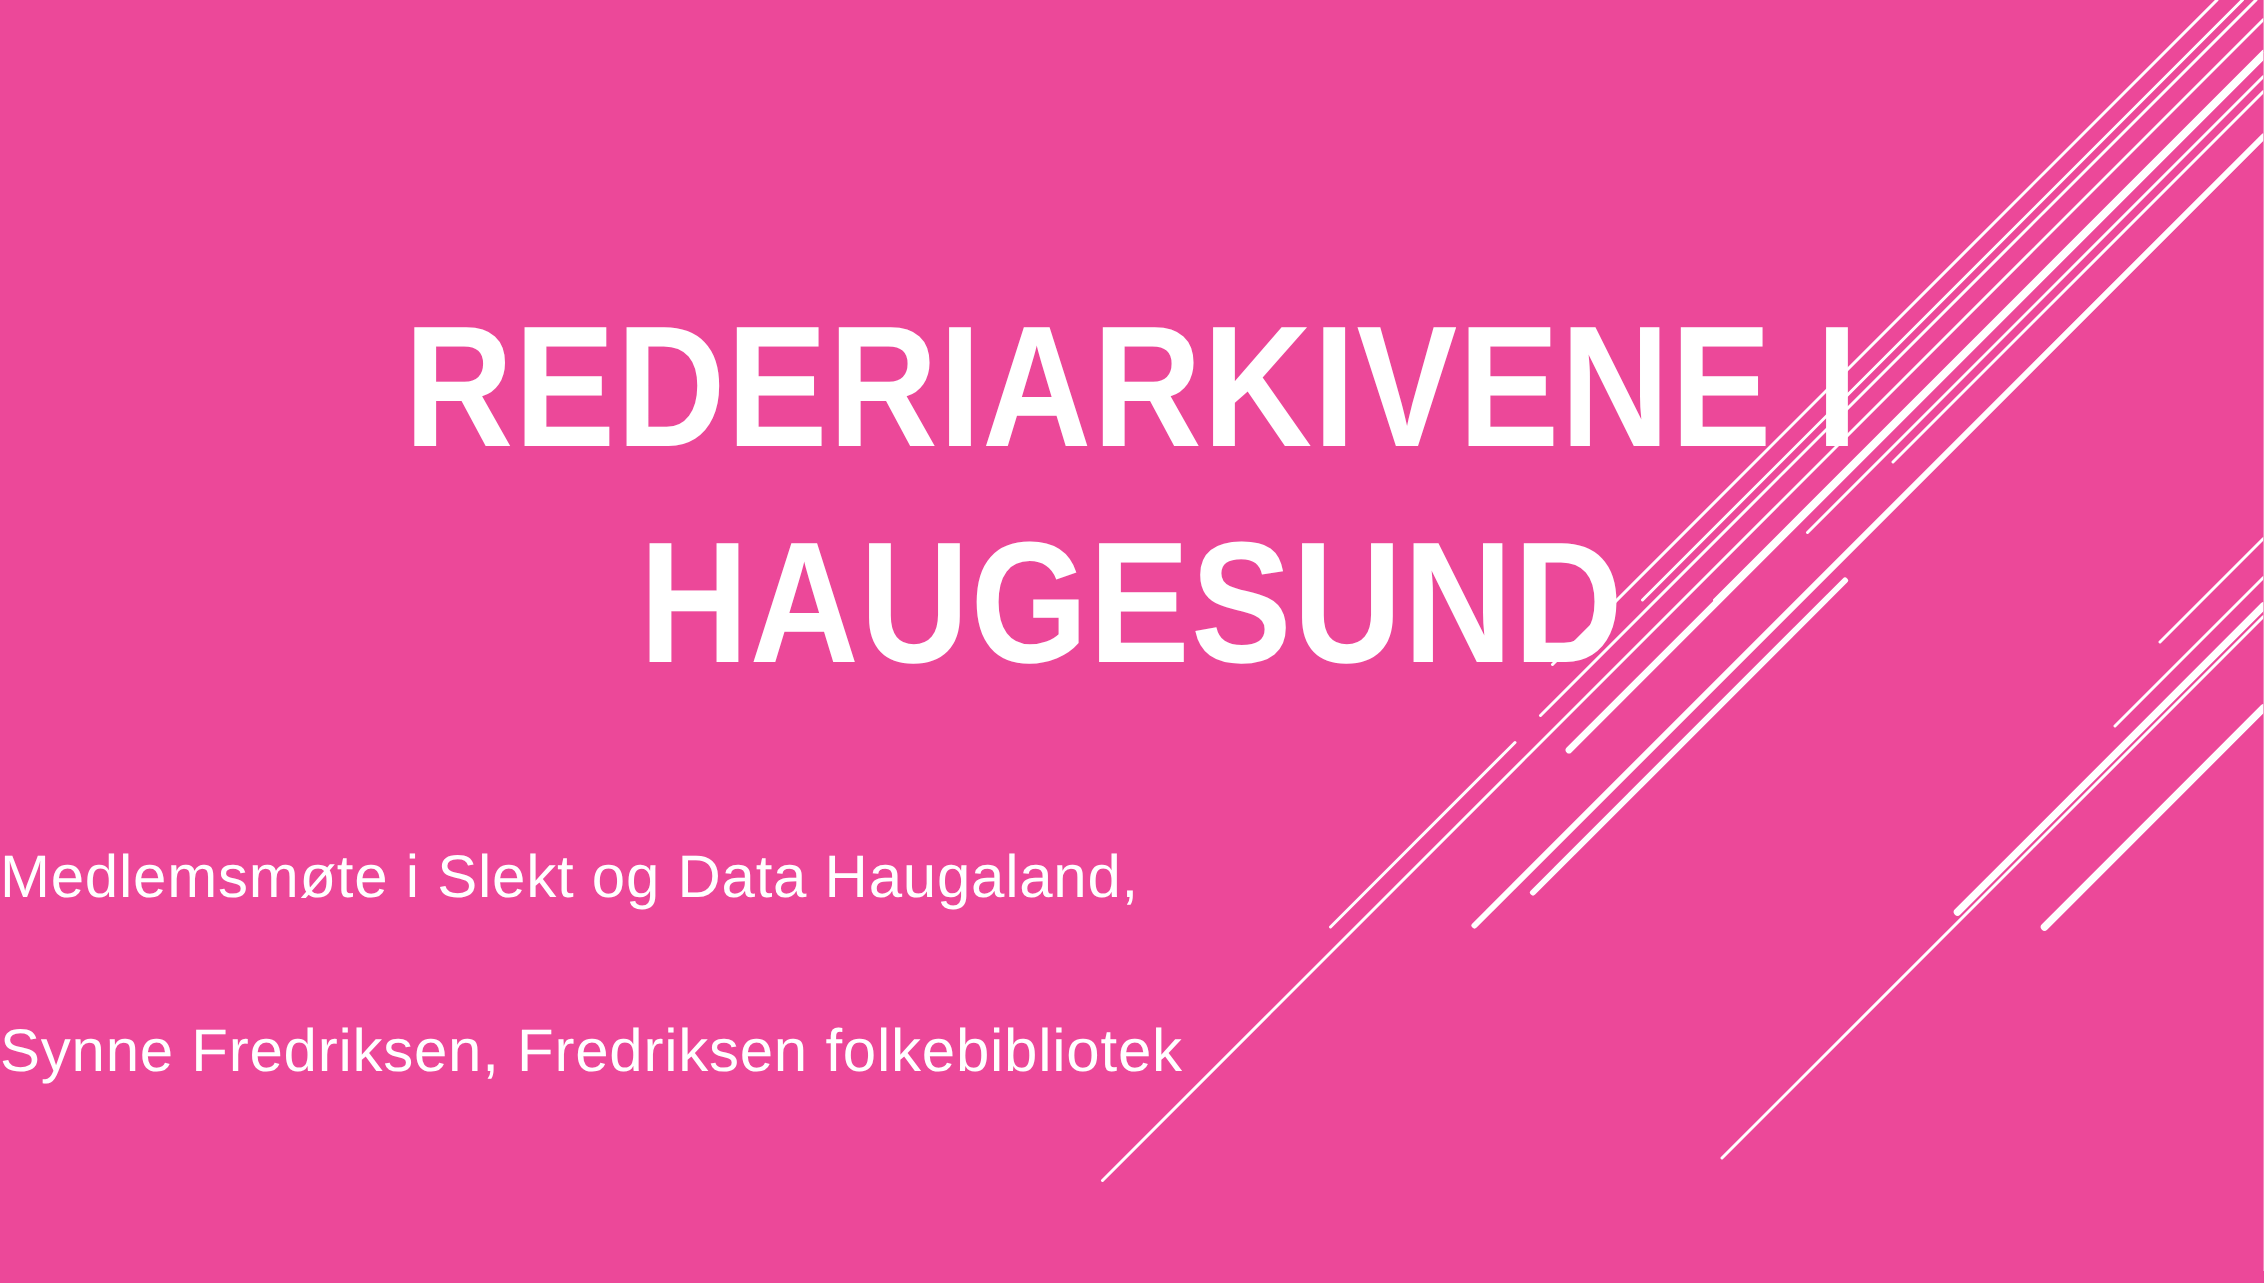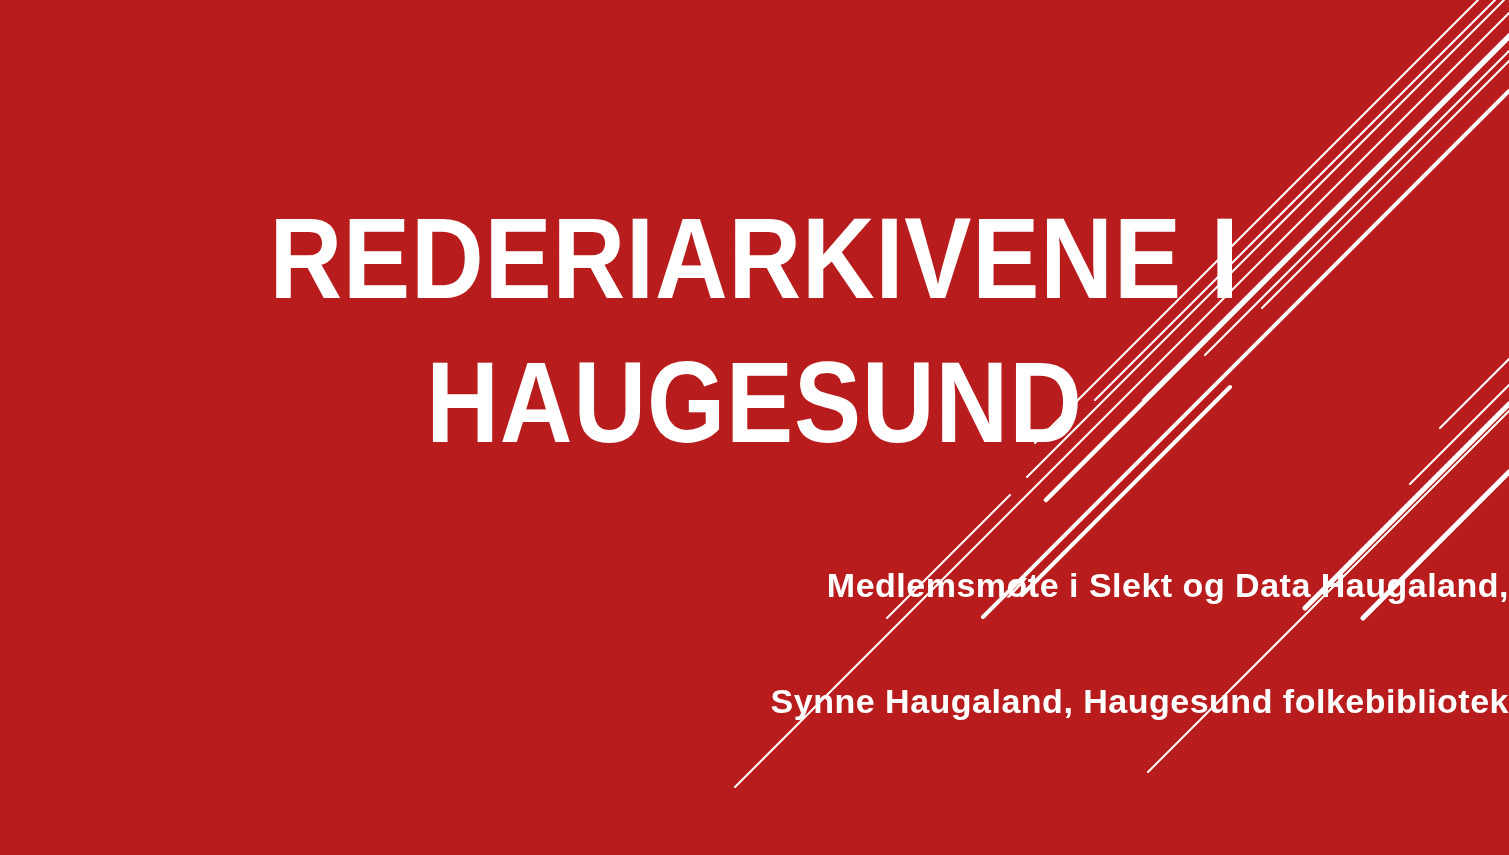--- a/index.html
+++ b/index.html
@@ -28,33 +28,33 @@
     line-height: 144px;
     letter-spacing: 1px;
     transform: scaleX(0.875);
     transform-origin: center top;
     white-space: nowrap;
   }
   .subtitle {
     position: absolute;
     left: 0; right: 0;
     top: 556px;
-    text-align: right;
-    font-size: 34px;
-    font-weight: bold;
+    text-align: left;
+    font-size: 40px;
+    font-weight: normal;
     line-height: 58px;
     letter-spacing: 0.5px;
     white-space: nowrap;
   }
   .subtitle .spacer { height: 58px; }
 </style>
 </head>
 <body>
 
-<div class="slide" style="background-color: #b91c1c; color: rgb(255, 255, 255);">
+<div class="slide" style="background-color: #ec4899; color: rgb(255, 255, 255);">
 
   <svg class="decor" viewBox="0 0 1509 855" xmlns="http://www.w3.org/2000/svg">
       <line x1="735" y1="787" x2="1509" y2="13" stroke="#ffffff" stroke-width="2" stroke-linecap="round"></line>
       <line x1="887" y1="618" x2="1010" y2="495" stroke="#ffffff" stroke-width="2" stroke-linecap="round"></line>
       <line x1="1027" y1="477" x2="1504" y2="0" stroke="#ffffff" stroke-width="2" stroke-linecap="round"></line>
       <line x1="1035" y1="443" x2="1478" y2="0" stroke="#ffffff" stroke-width="2" stroke-linecap="round"></line>
       <line x1="1095" y1="400" x2="1495" y2="0" stroke="#ffffff" stroke-width="2" stroke-linecap="round"></line>
       <line x1="1143" y1="400" x2="1509" y2="34" stroke="#ffffff" stroke-width="2" stroke-linecap="round"></line>
       <line x1="1205" y1="355" x2="1509" y2="51" stroke="#ffffff" stroke-width="2" stroke-linecap="round"></line>
       <line x1="1262" y1="308" x2="1509" y2="61" stroke="#ffffff" stroke-width="2" stroke-linecap="round"></line>
@@ -69,16 +69,16 @@
     </svg>
 
   <div class="title">
     <div>REDERIARKIVENE I</div>
     <div>HAUGESUND</div>
   </div>
 
   <div class="subtitle">
     <div>Medlemsmøte i Slekt og Data Haugaland,</div>
     <div class="spacer"></div>
-    <div>Synne Haugaland, Haugesund folkebibliotek</div>
+    <div>Synne Fredriksen, Fredriksen folkebibliotek</div>
   </div>
 
 </div>
 
 </body></html>

